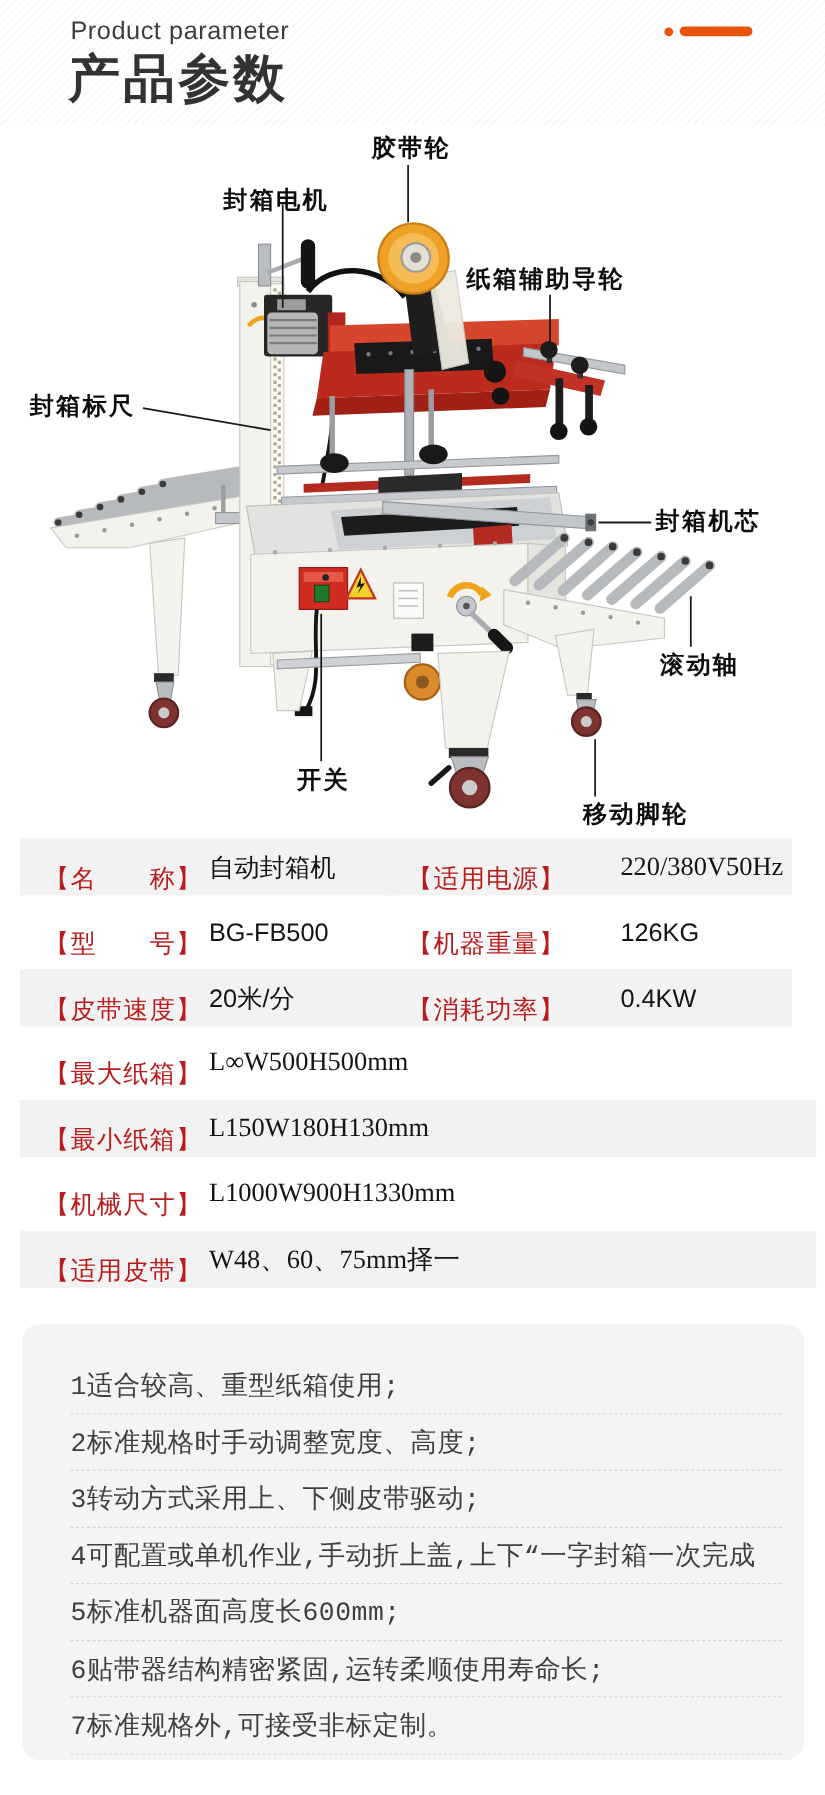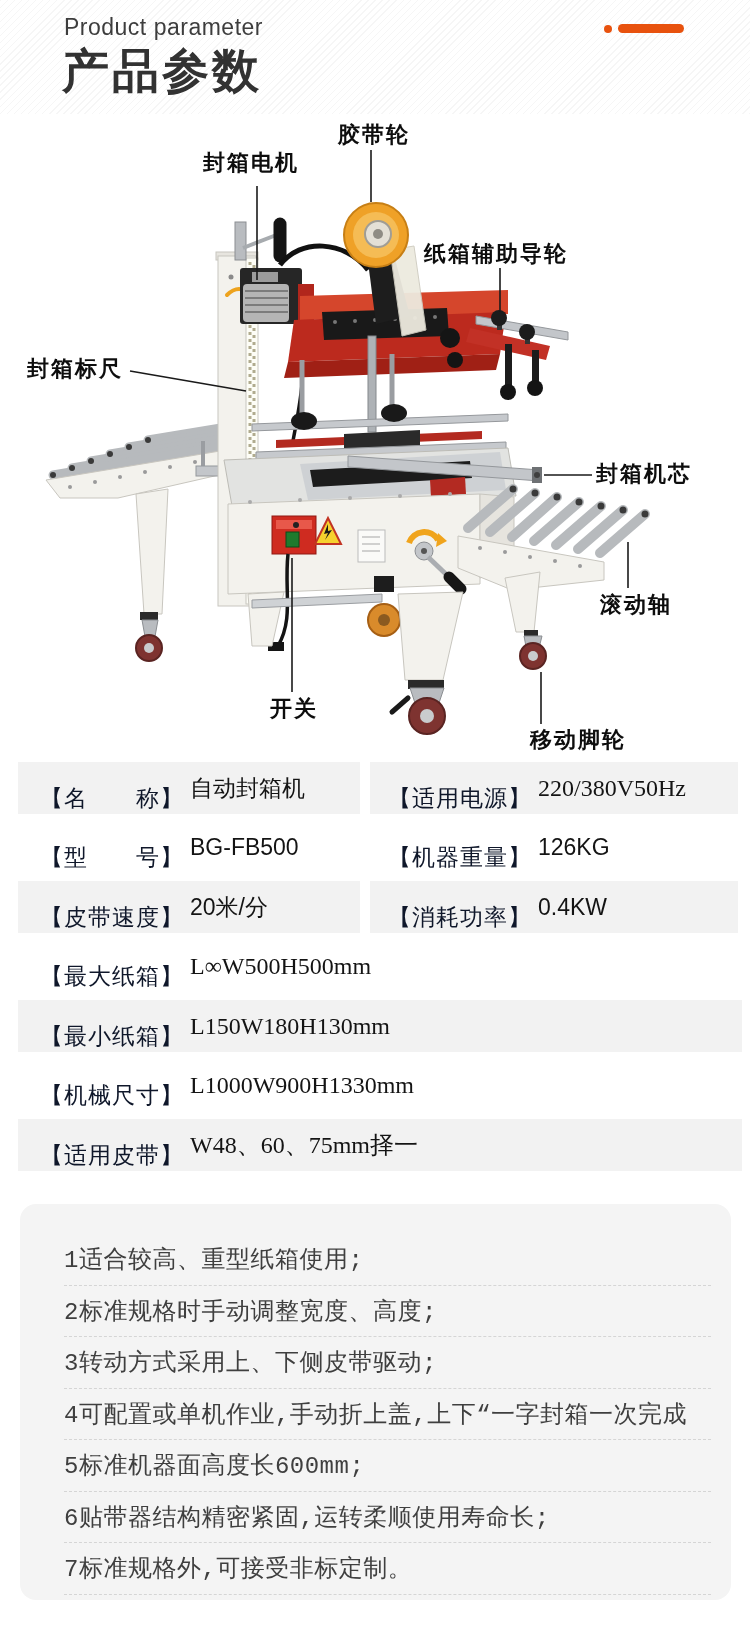--- a/index.html
+++ b/index.html
@@ -33,39 +33,39 @@
     border-radius:5px;background:#e8520e;
   }
   
   .figure{position:absolute;left:0;top:114px;width:750px;height:648px;background:#fff;}
   .figure svg{position:absolute;left:0;top:0;}
   .callout{
     position:absolute;font-size:22px;font-weight:bold;color:#0d0d0d;
     letter-spacing:2px;white-space:nowrap;line-height:26px;
   }
   .co-tape{left:338px;top:8px;}
-  .co-motor{left:203px;top:36px;}
+  .co-motor{left:203px;top:55px;}
   .co-guide{left:424px;top:127px;}
   .co-ruler{left:27px;top:242px;}
   .co-core{left:596px;top:347px;}
   .co-roller{left:600px;top:478px;}
   .co-switch{left:270px;top:582px;}
   .co-casters{left:495px;top:613px;margin-left:35px;}
   
   .specs{position:absolute;left:0;top:762px;width:750px;}
   .spec-row{position:relative;width:750px;height:52px;margin-bottom:7.5px;}
   .cell{
     position:absolute;top:0;height:52px;display:flex;align-items:center;
     background:transparent;
   }
   .cell-left{left:18px;width:342px;padding-left:22px;box-sizing:border-box;}
-  .cell-right{left:370px;width:368px;padding-left:18px;box-sizing:border-box;}
+  .cell-right{left:352px;width:368px;padding-left:18px;box-sizing:border-box;gap:44px;}
   .cell-full{left:18px;width:724px;padding-left:22px;box-sizing:border-box;}
   .row-gray .cell{background:#f2f2f2;}
-  .spec-label{font-size:23px;color:#0f172a;letter-spacing:1px;white-space:pre;margin-top:20px;}
+  .spec-label{font-size:23px;color:#b91c1c;letter-spacing:1px;white-space:pre;margin-top:20px;}
   .spec-value{font-size:23px;color:#141414;margin-left:6px;white-space:nowrap;}
   .spec-value.serif{font-family:"Liberation Serif","DejaVu Serif",serif;font-size:24px;}
   
   .features{
     position:absolute;left:20px;top:1204px;width:711px;height:396px;
     background:#f4f4f4;border-radius:16px;box-sizing:border-box;
     padding:30px 20px 10px 44px;
   }
   .features ul{list-style:none;margin:0;padding:0;font-family:Liberation Mono, monospace;}
   .features li{

